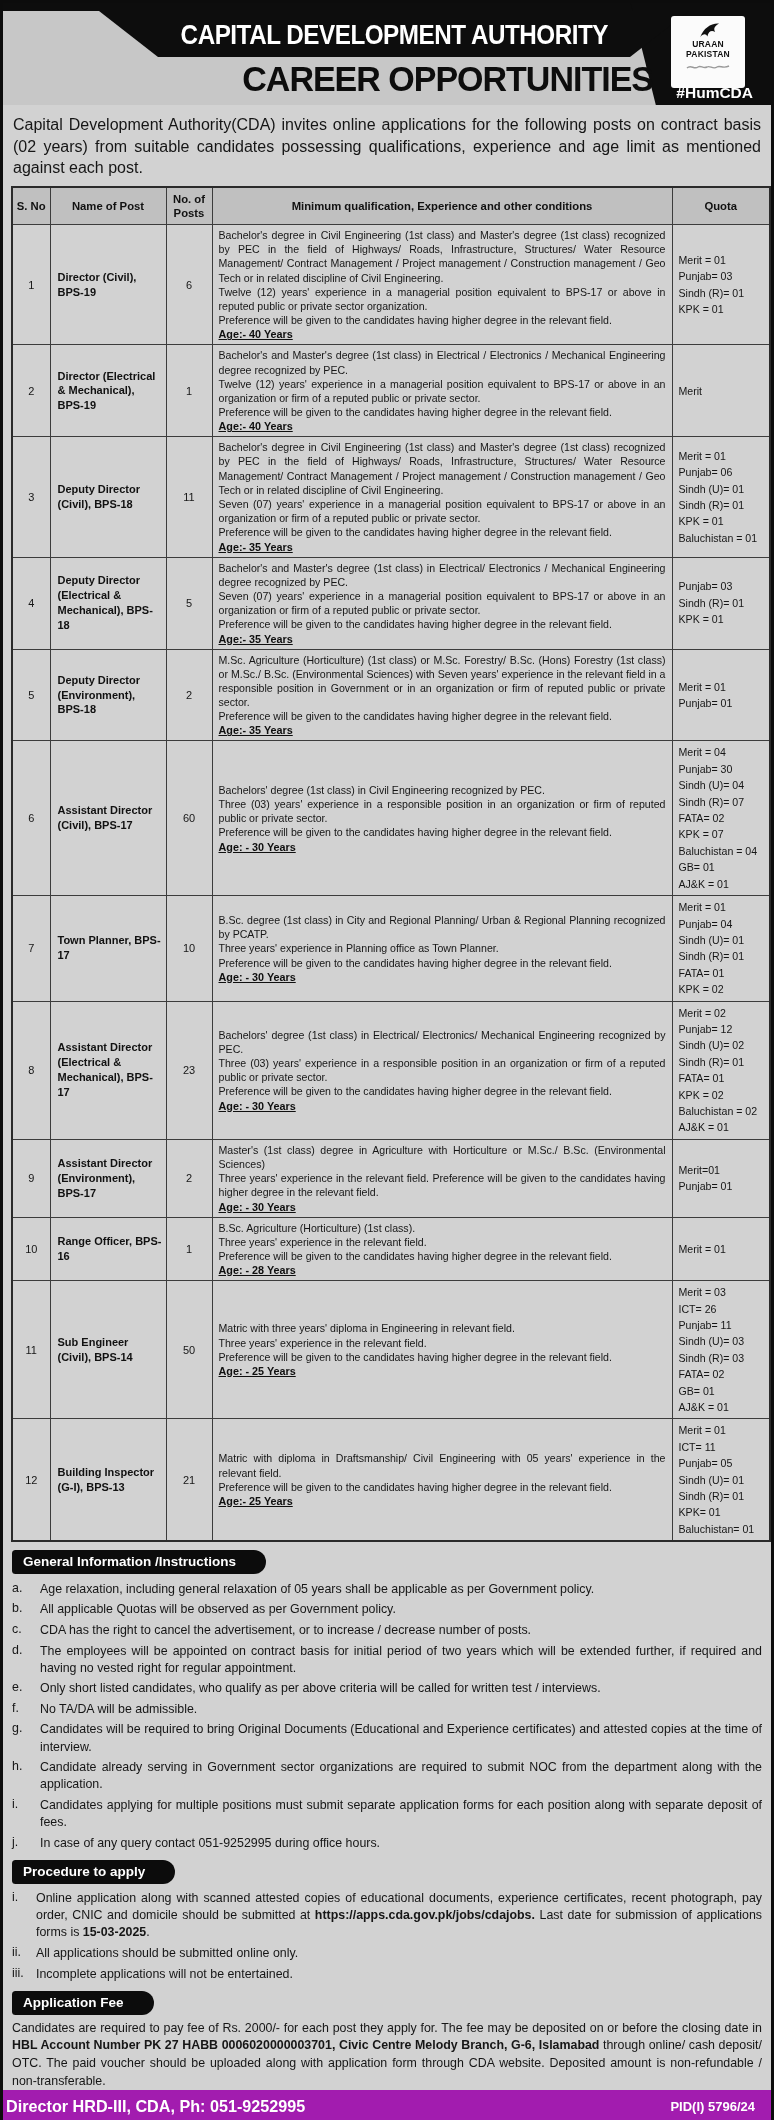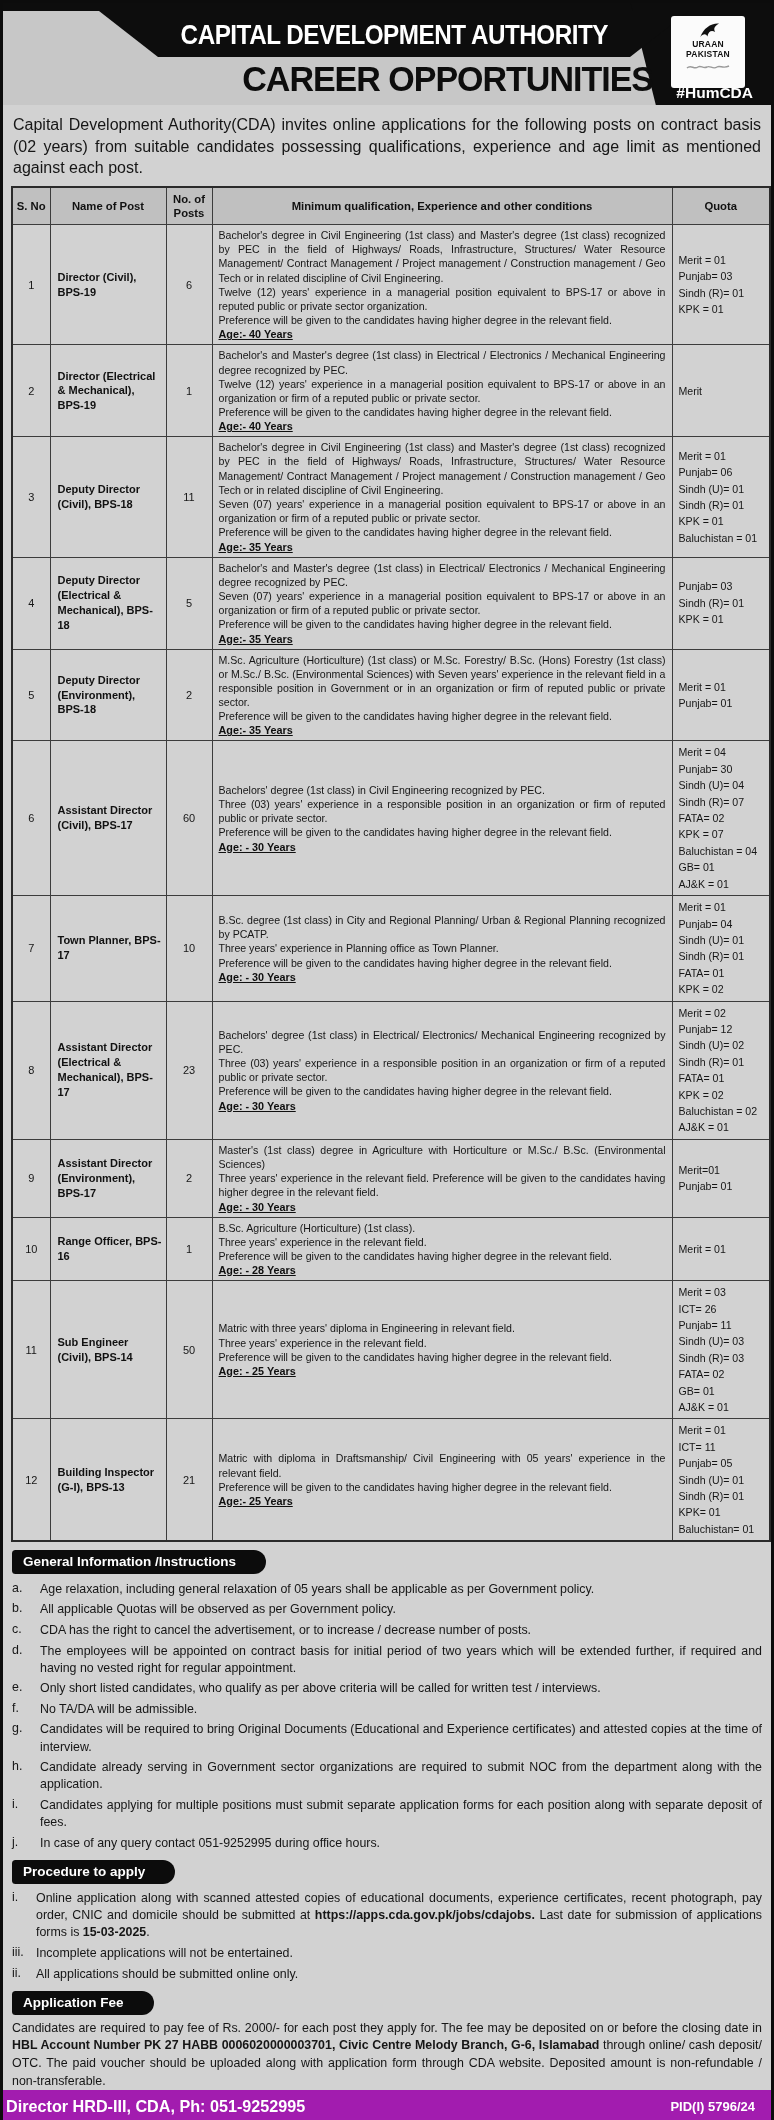--- a/index.html
+++ b/index.html
@@ -369,26 +369,26 @@
     </div>
   </div>
 
   <div class="section roman">
     <div class="banner">Procedure to apply</div>
     <div class="item">
       <span class="item-label">i.</span>
       <span class="item-text"><span>Online application along with scanned attested copies of educational documents, experience certificates, recent photograph, pay order, CNIC and domicile should be submitted at </span><span class="bold">https://apps.cda.gov.pk/jobs/cdajobs.</span><span> Last date for submission of applications forms is </span><span class="bold">15-03-2025</span><span>.</span></span>
     </div>
     <div class="item">
+      <span class="item-label">ii.</span>
+      <span class="item-text">All applications should be submitted online only.</span>
+    </div>
+    <div class="item">
       <span class="item-label">iii.</span>
       <span class="item-text">Incomplete applications will not be entertained.</span>
-    </div>
-    <div class="item">
-      <span class="item-label">ii.</span>
-      <span class="item-text">All applications should be submitted online only.</span>
     </div>
   </div>
 
   <div class="section">
     <div class="banner">Application Fee</div>
     <div class="fee-text"><span>Candidates are required to pay fee of Rs. 2000/- for each post they apply for. The fee may be deposited on or before the closing date in </span><span class="bold">HBL Account Number PK 27 HABB 0006020000003701, Civic Centre Melody Branch, G-6, Islamabad</span><span> through online/ cash deposit/ OTC. The paid voucher should be uploaded along with application form through CDA website. Deposited amount is non-refundable / non-transferable.</span></div>
   </div>
 
   <div class="footer">
     <div class="footer-director">Director HRD-III, CDA, Ph: 051-9252995</div>

